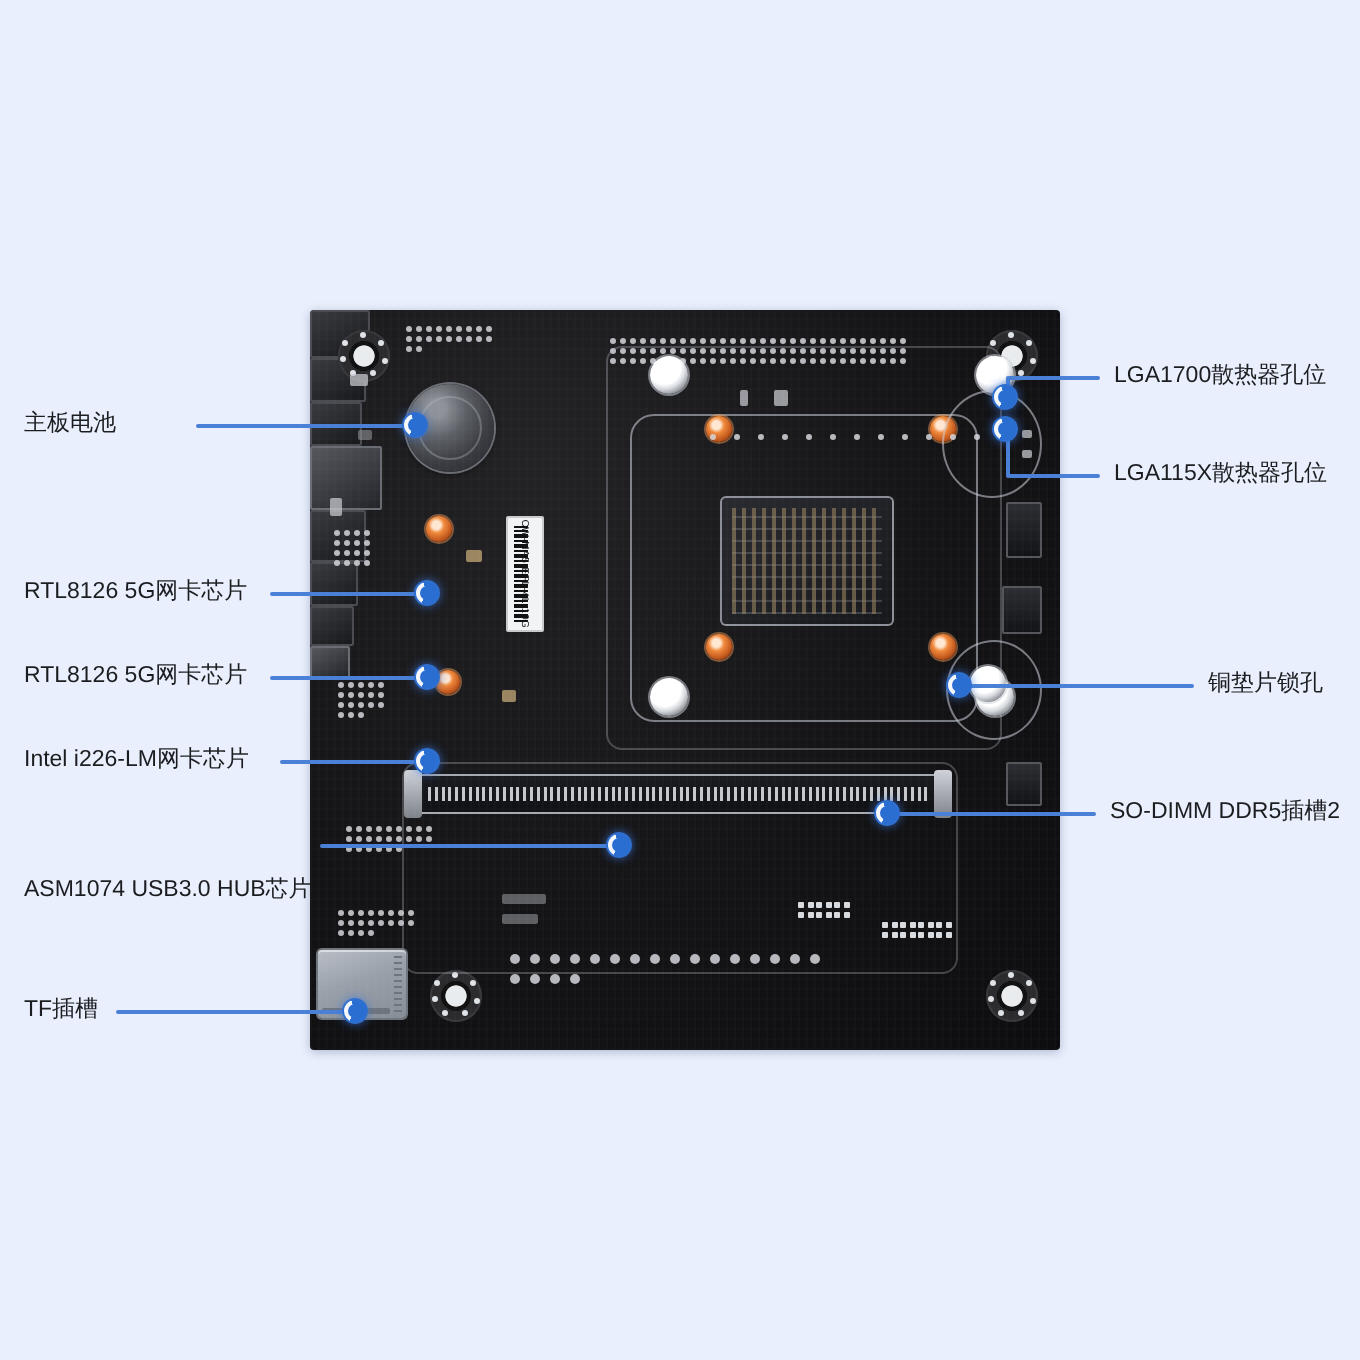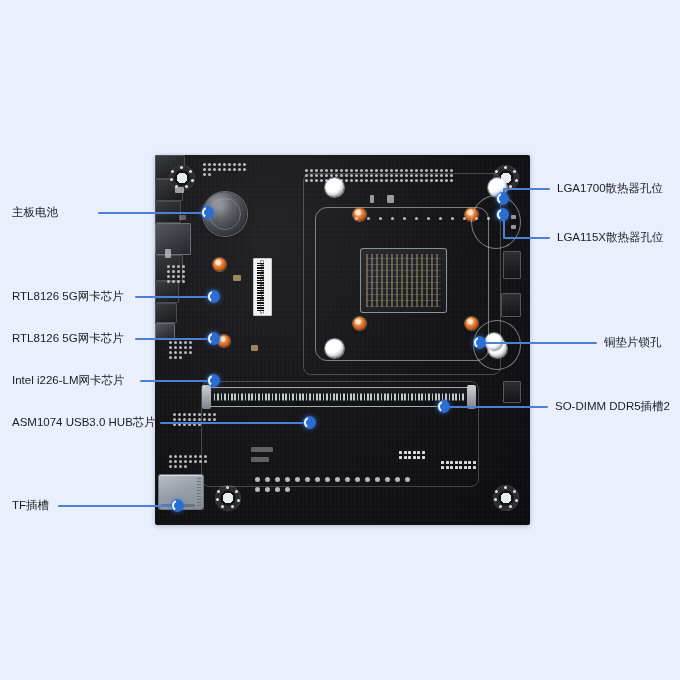--- a/index.html
+++ b/index.html
@@ -509,21 +509,21 @@
   <div class="dot" style="left:207px;top:290px;"></div>
 
   <div class="lbl l" style="left:12px;top:333px;">RTL8126 5G网卡芯片</div>
   <div class="lead" style="left:135px;top:338px;width:79px;"></div>
   <div class="dot" style="left:207px;top:332px;"></div>
 
   <div class="lbl l" style="left:12px;top:375px;">Intel i226-LM网卡芯片</div>
   <div class="lead" style="left:140px;top:380px;width:74px;"></div>
   <div class="dot" style="left:207px;top:374px;"></div>
 
-  <div class="lbl l" style="left:12px;top:417px;">ASM1074 USB3.0 HUB芯片</div>
+  <div class="lbl l" style="left:12px;top:440px;">ASM1074 USB3.0 HUB芯片</div>
   <div class="lead" style="left:160px;top:422px;width:150px;"></div>
   <div class="dot" style="left:303px;top:416px;"></div>
 
   <div class="lbl l" style="left:12px;top:500px;">TF插槽</div>
   <div class="lead" style="left:58px;top:505px;width:120px;"></div>
   <div class="dot" style="left:171px;top:499px;"></div>
 
   <div class="lbl r" style="left:557px;top:183px;">LGA1700散热器孔位</div>
   <div class="lead" style="left:504px;top:188px;width:46px;"></div>
   <div class="lead" style="left:503px;top:188px;width:2px;height:11px;"></div>

